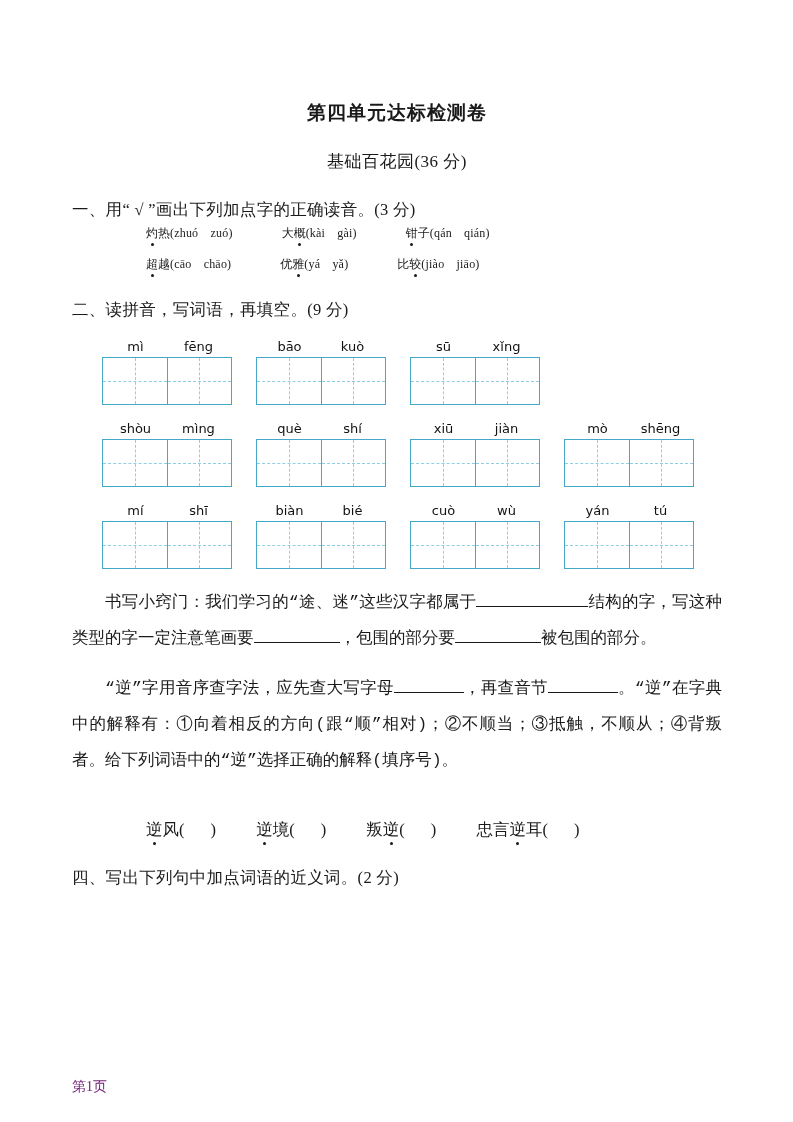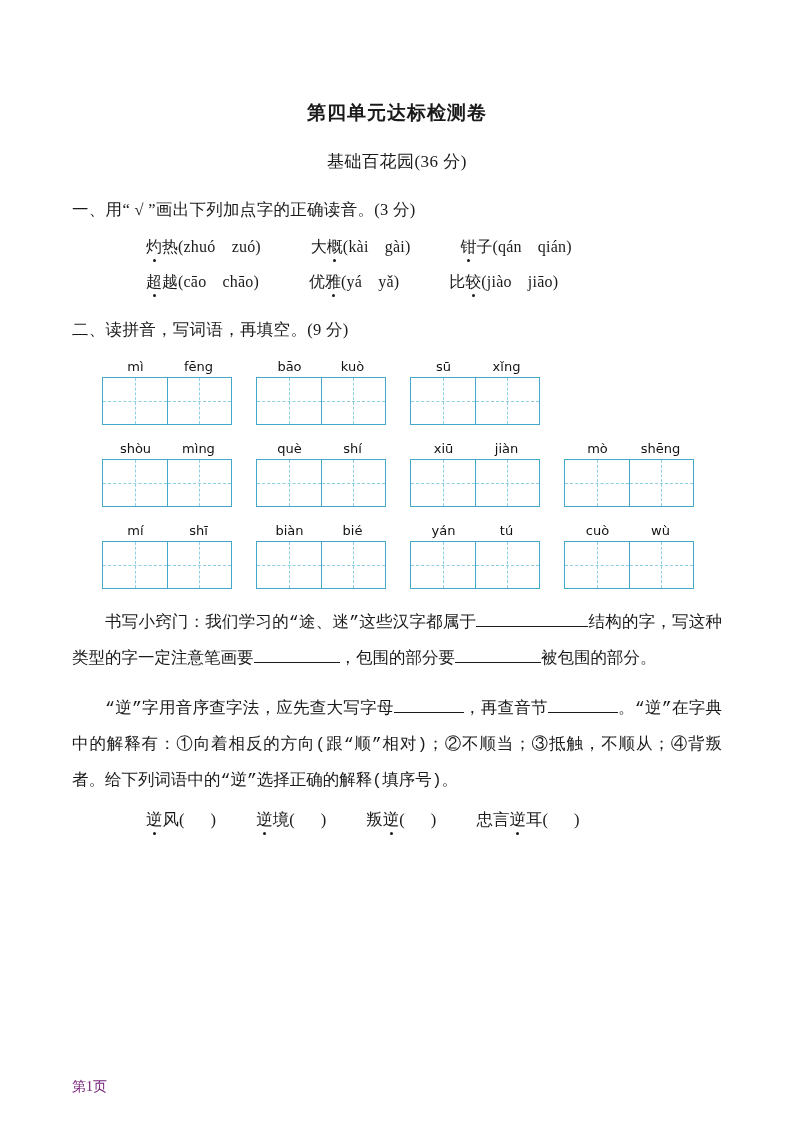--- a/index.html
+++ b/index.html
@@ -46,22 +46,22 @@
     letter-spacing: 0.5px;
   }
   .section-heading {
     font-size: 16.5px;
     margin-top: 26px;
     letter-spacing: 0.3px;
   }
 
   
   .ex1 {
-    margin-top: 16px;
-    font-size: 16px;
+    margin-top: 4px;
+    font-size: 12px;
   }
   .ex1-row {
     display: block;
     margin-left: 74px;
     margin-bottom: 14px;
     white-space: nowrap;
   }
   .ex1-item {
     display: inline-block;
     margin-right: 46px;
@@ -168,21 +168,21 @@
   .ex3-words {
     font-size: 16.5px;
     margin-top: 10px;
     margin-left: 74px;
     white-space: nowrap;
   }
   .ex3-words .w {
     display: inline-block;
     margin-right: 36px;
   }
-  .ex3-words .w:last-child { margin-right: 0; }
+  .ex3-words .w:last-child { margin-right: 0; margin-top: 30px; }
   .paren { letter-spacing: 0; }
   .paren-space { display: inline-block; width: 26px; }
 
   
   .footer {
     position: absolute;
     left: 72px;
     top: 1078px;
     font-size: 14px;
     color: #701a75;
@@ -308,32 +308,32 @@
             <span>biàn</span>
             <span>bié</span>
           </div>
           <div class="tzg">
               <div class="cell"></div>
               <div class="cell"></div>
             </div>
         </div>
         <div class="grid-cellgroup">
           <div class="py-labels">
+            <span>cuò</span>
+            <span>wù</span>
+          </div>
+          <div class="tzg">
+              <div class="cell"></div>
+              <div class="cell"></div>
+            </div>
+        </div>
+        <div class="grid-cellgroup">
+          <div class="py-labels">
             <span>yán</span>
             <span>tú</span>
-          </div>
-          <div class="tzg">
-              <div class="cell"></div>
-              <div class="cell"></div>
-            </div>
-        </div>
-        <div class="grid-cellgroup">
-          <div class="py-labels">
-            <span>cuò</span>
-            <span>wù</span>
           </div>
           <div class="tzg">
               <div class="cell"></div>
               <div class="cell"></div>
             </div>
         </div>
       </div>
 
     </div>
 
@@ -342,17 +342,18 @@
 
     <div class="para indent"><span>“逆”字用音序查字法，应先查大写字母</span><span class="blank b-md"></span><span>，再查音</span><span>节</span><span class="blank b-md"></span><span>。“逆”在字典中的解释有：①向着相反的方向(跟</span><span>“顺”相对)；②不顺当；③抵触，不顺从；④背叛者。给下列词</span><span>语中的“逆”选择正确的解释(填序号)。</span></div>
 
     <div class="ex3-words">
       <span class="w"><span></span><span class="dotted">逆</span><span>风</span><span class="paren">(</span><span class="paren-space"></span><span class="paren">)</span></span>
       <span class="w"><span></span><span class="dotted">逆</span><span>境</span><span class="paren">(</span><span class="paren-space"></span><span class="paren">)</span></span>
       <span class="w"><span>叛</span><span class="dotted">逆</span><span></span><span class="paren">(</span><span class="paren-space"></span><span class="paren">)</span></span>
       <span class="w"><span>忠言</span><span class="dotted">逆</span><span>耳</span><span class="paren">(</span><span class="paren-space"></span><span class="paren">)</span></span>
     </div>
 
+    <div class="section-heading">四、写出下列句中加点词语的近义词。(2 分)</div>
 
   </div>
 
   <div class="footer">第1页</div>
 </div>
 
 </body></html>

